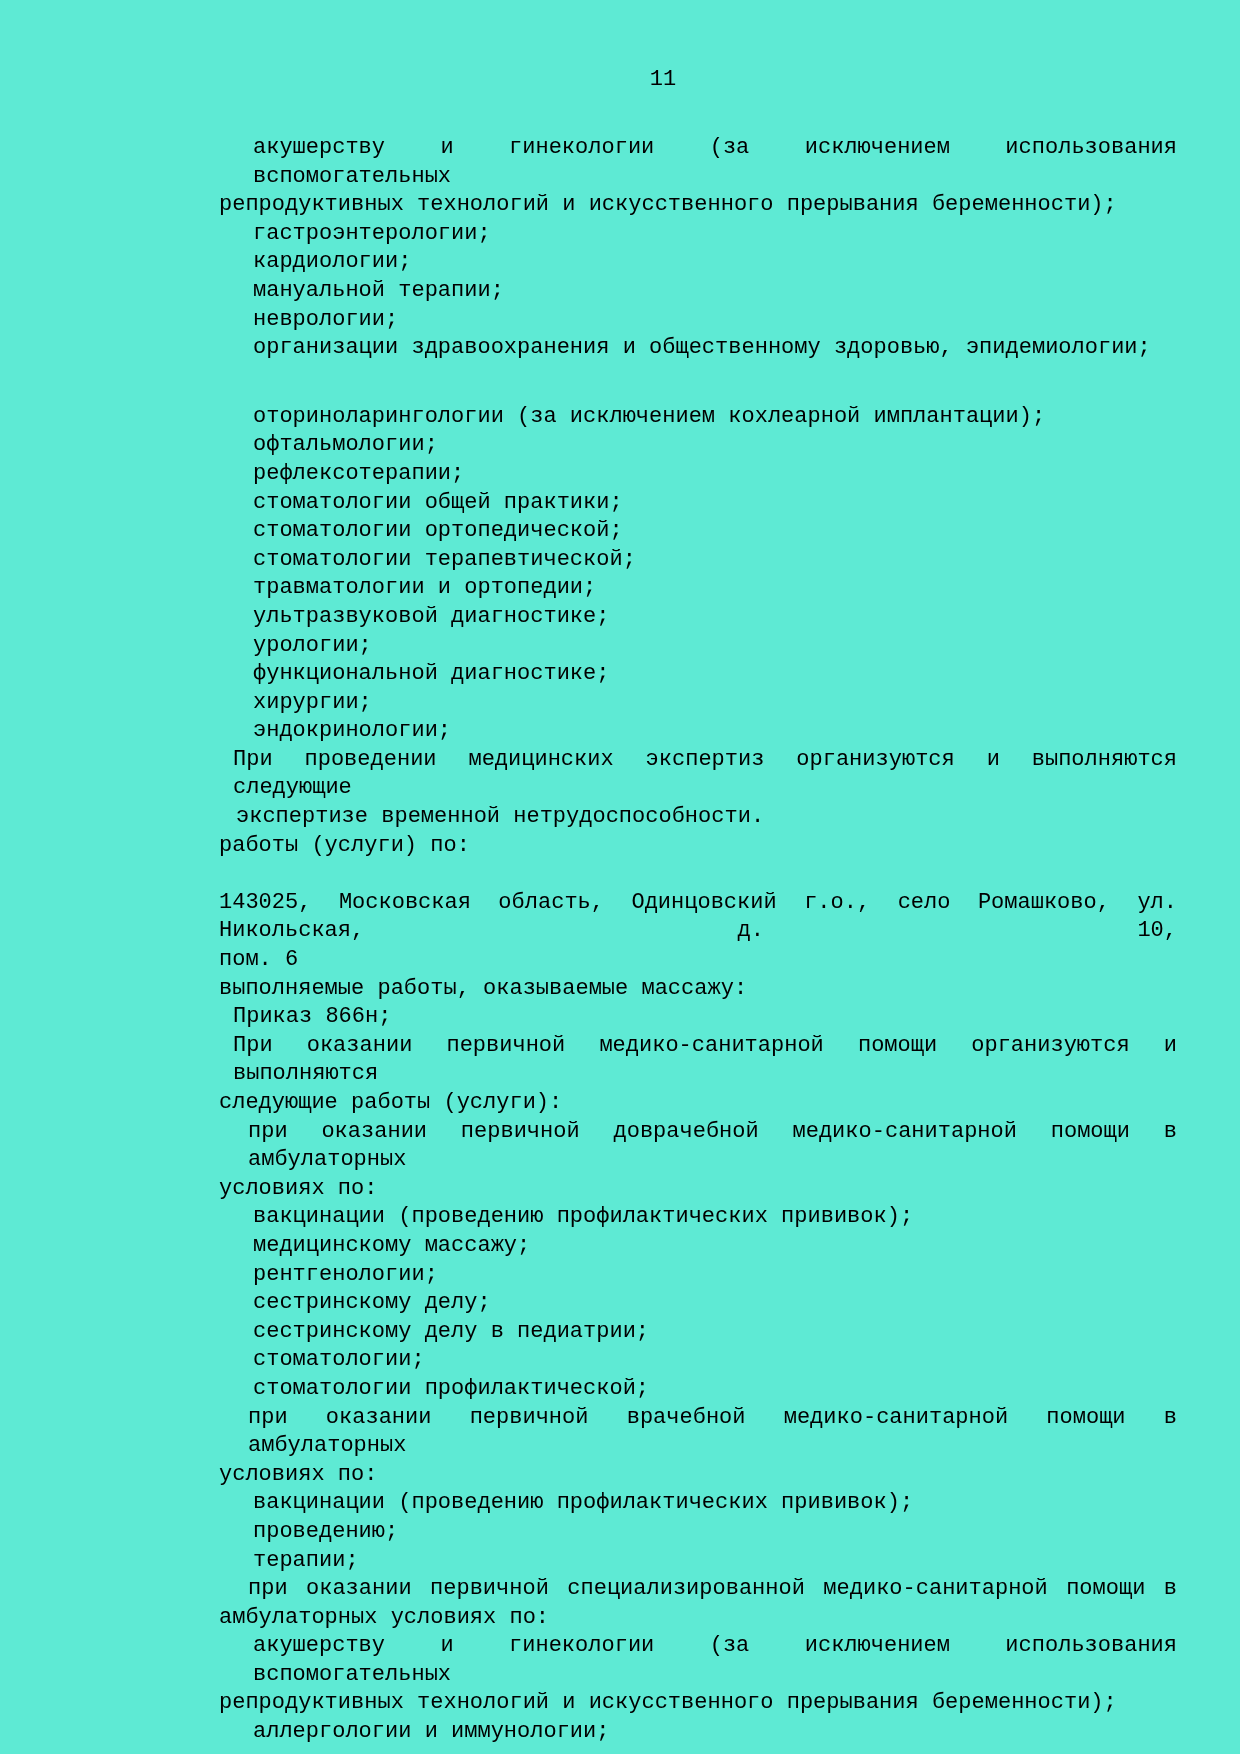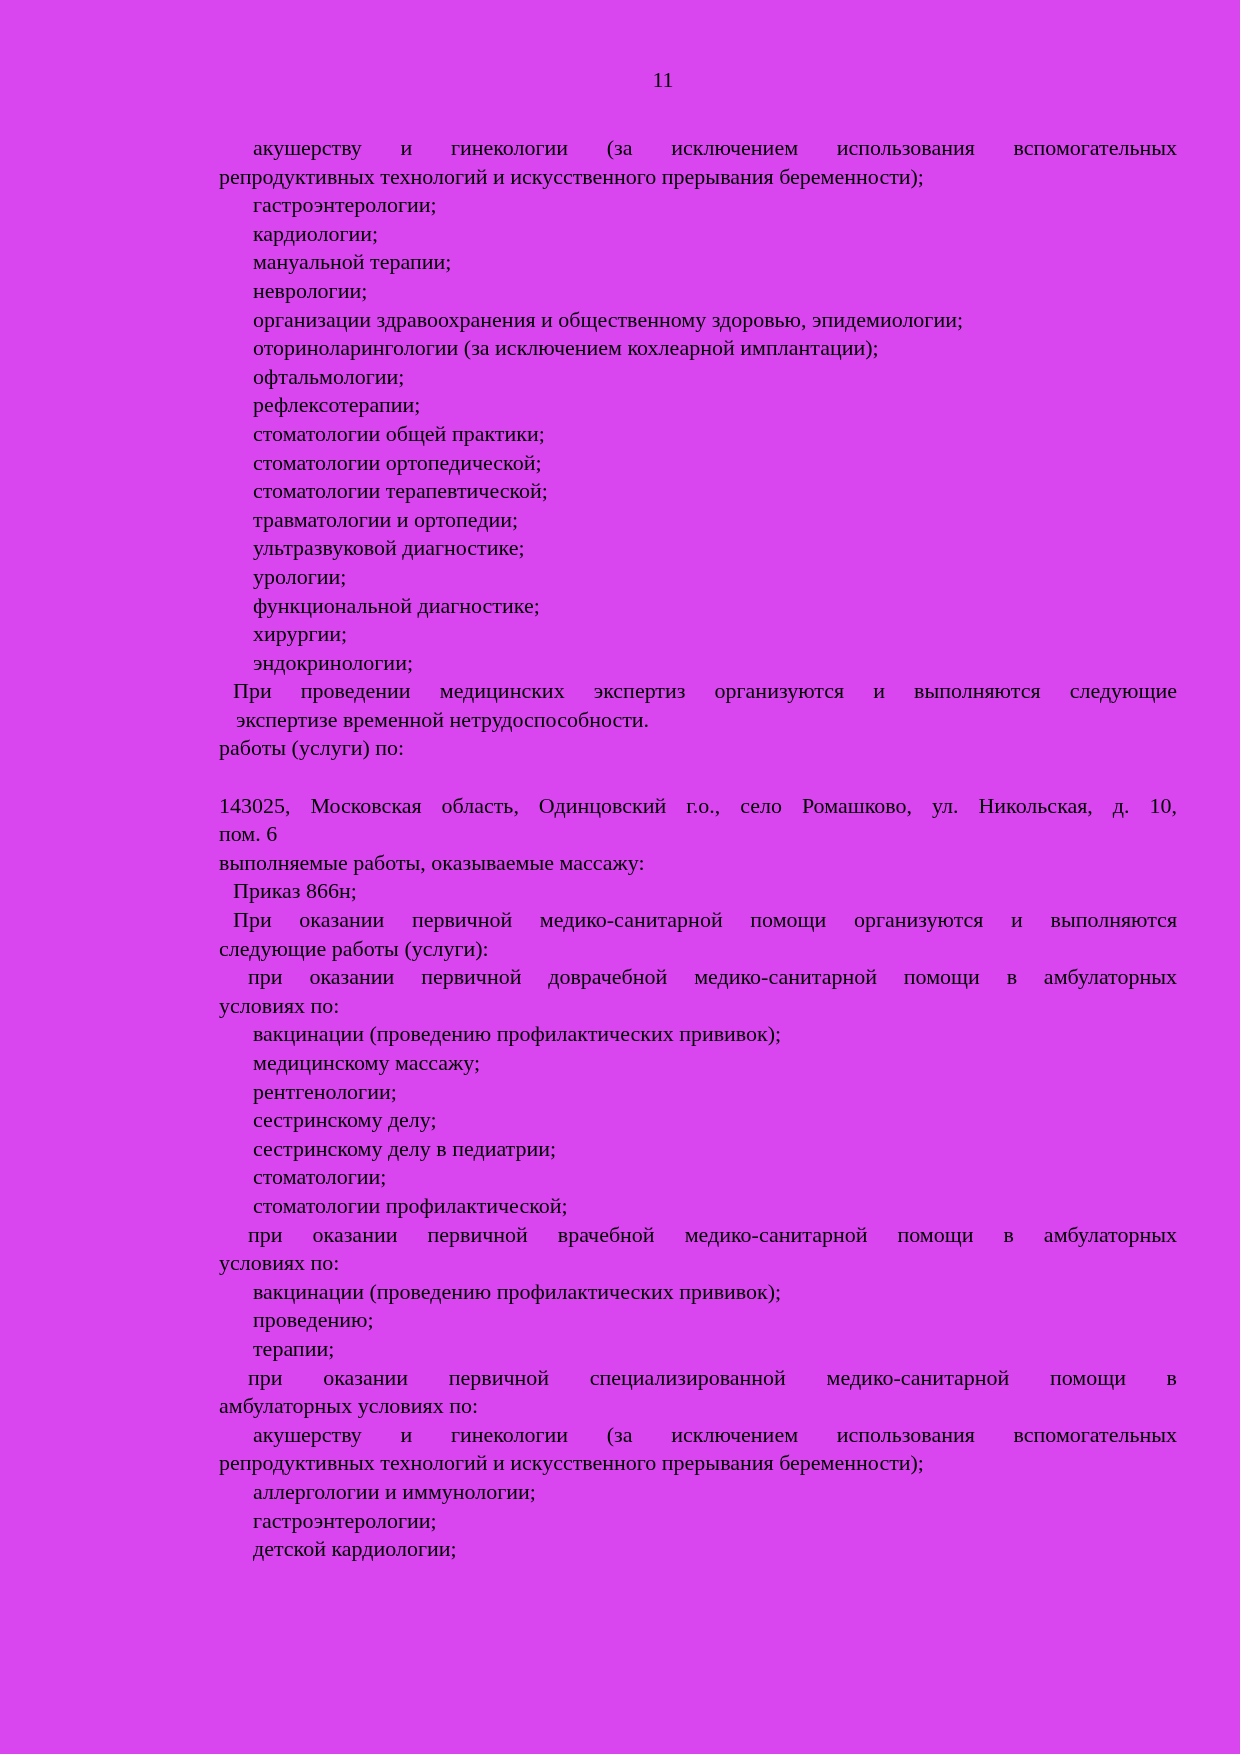--- a/index.html
+++ b/index.html
@@ -4,23 +4,23 @@
 <style>
   html, body {
     margin: 0;
     padding: 0;
     background: #ffffff;
   }
   .page {
     position: relative;
     width: 1240px;
     height: 1754px;
-    background: #d946ef;
+    background: #5eead4;
     overflow: hidden;
-    font-family: Liberation Serif, serif;
+    font-family: Liberation Mono, monospace;
     color: #000000;
   }
   .pageno {
     position: absolute;
     top: 66px;
     left: 219px;
     width: 888px;
     text-align: center;
     font-size: 22px;
     line-height: 28.6px;
@@ -50,21 +50,21 @@
 <div class="page">
   <div class="pageno">11</div>
   <div class="content">
       <div class="ln st" style="padding-left: 34px;">акушерству и гинекологии (за исключением использования вспомогательных</div>
       <div class="ln" style="padding-left: 0px;">репродуктивных технологий и искусственного прерывания беременности);</div>
       <div class="ln" style="padding-left: 34px;">гастроэнтерологии;</div>
       <div class="ln" style="padding-left: 34px;">кардиологии;</div>
       <div class="ln" style="padding-left: 34px;">мануальной терапии;</div>
       <div class="ln" style="padding-left: 34px;">неврологии;</div>
       <div class="ln" style="padding-left: 34px;">организации здравоохранения и общественному здоровью, эпидемиологии;</div>
-      <div class="ln" style="padding-left: 34px;">оториноларингологии (за исключением кохлеарной имплантации);</div>
+      <div class="ln" style="padding-left: 34px; margin-top: 40px;">оториноларингологии (за исключением кохлеарной имплантации);</div>
       <div class="ln" style="padding-left: 34px;">офтальмологии;</div>
       <div class="ln" style="padding-left: 34px;">рефлексотерапии;</div>
       <div class="ln" style="padding-left: 34px;">стоматологии общей практики;</div>
       <div class="ln" style="padding-left: 34px;">стоматологии ортопедической;</div>
       <div class="ln" style="padding-left: 34px;">стоматологии терапевтической;</div>
       <div class="ln" style="padding-left: 34px;">травматологии и ортопедии;</div>
       <div class="ln" style="padding-left: 34px;">ультразвуковой диагностике;</div>
       <div class="ln" style="padding-left: 34px;">урологии;</div>
       <div class="ln" style="padding-left: 34px;">функциональной диагностике;</div>
       <div class="ln" style="padding-left: 34px;">хирургии;</div>

